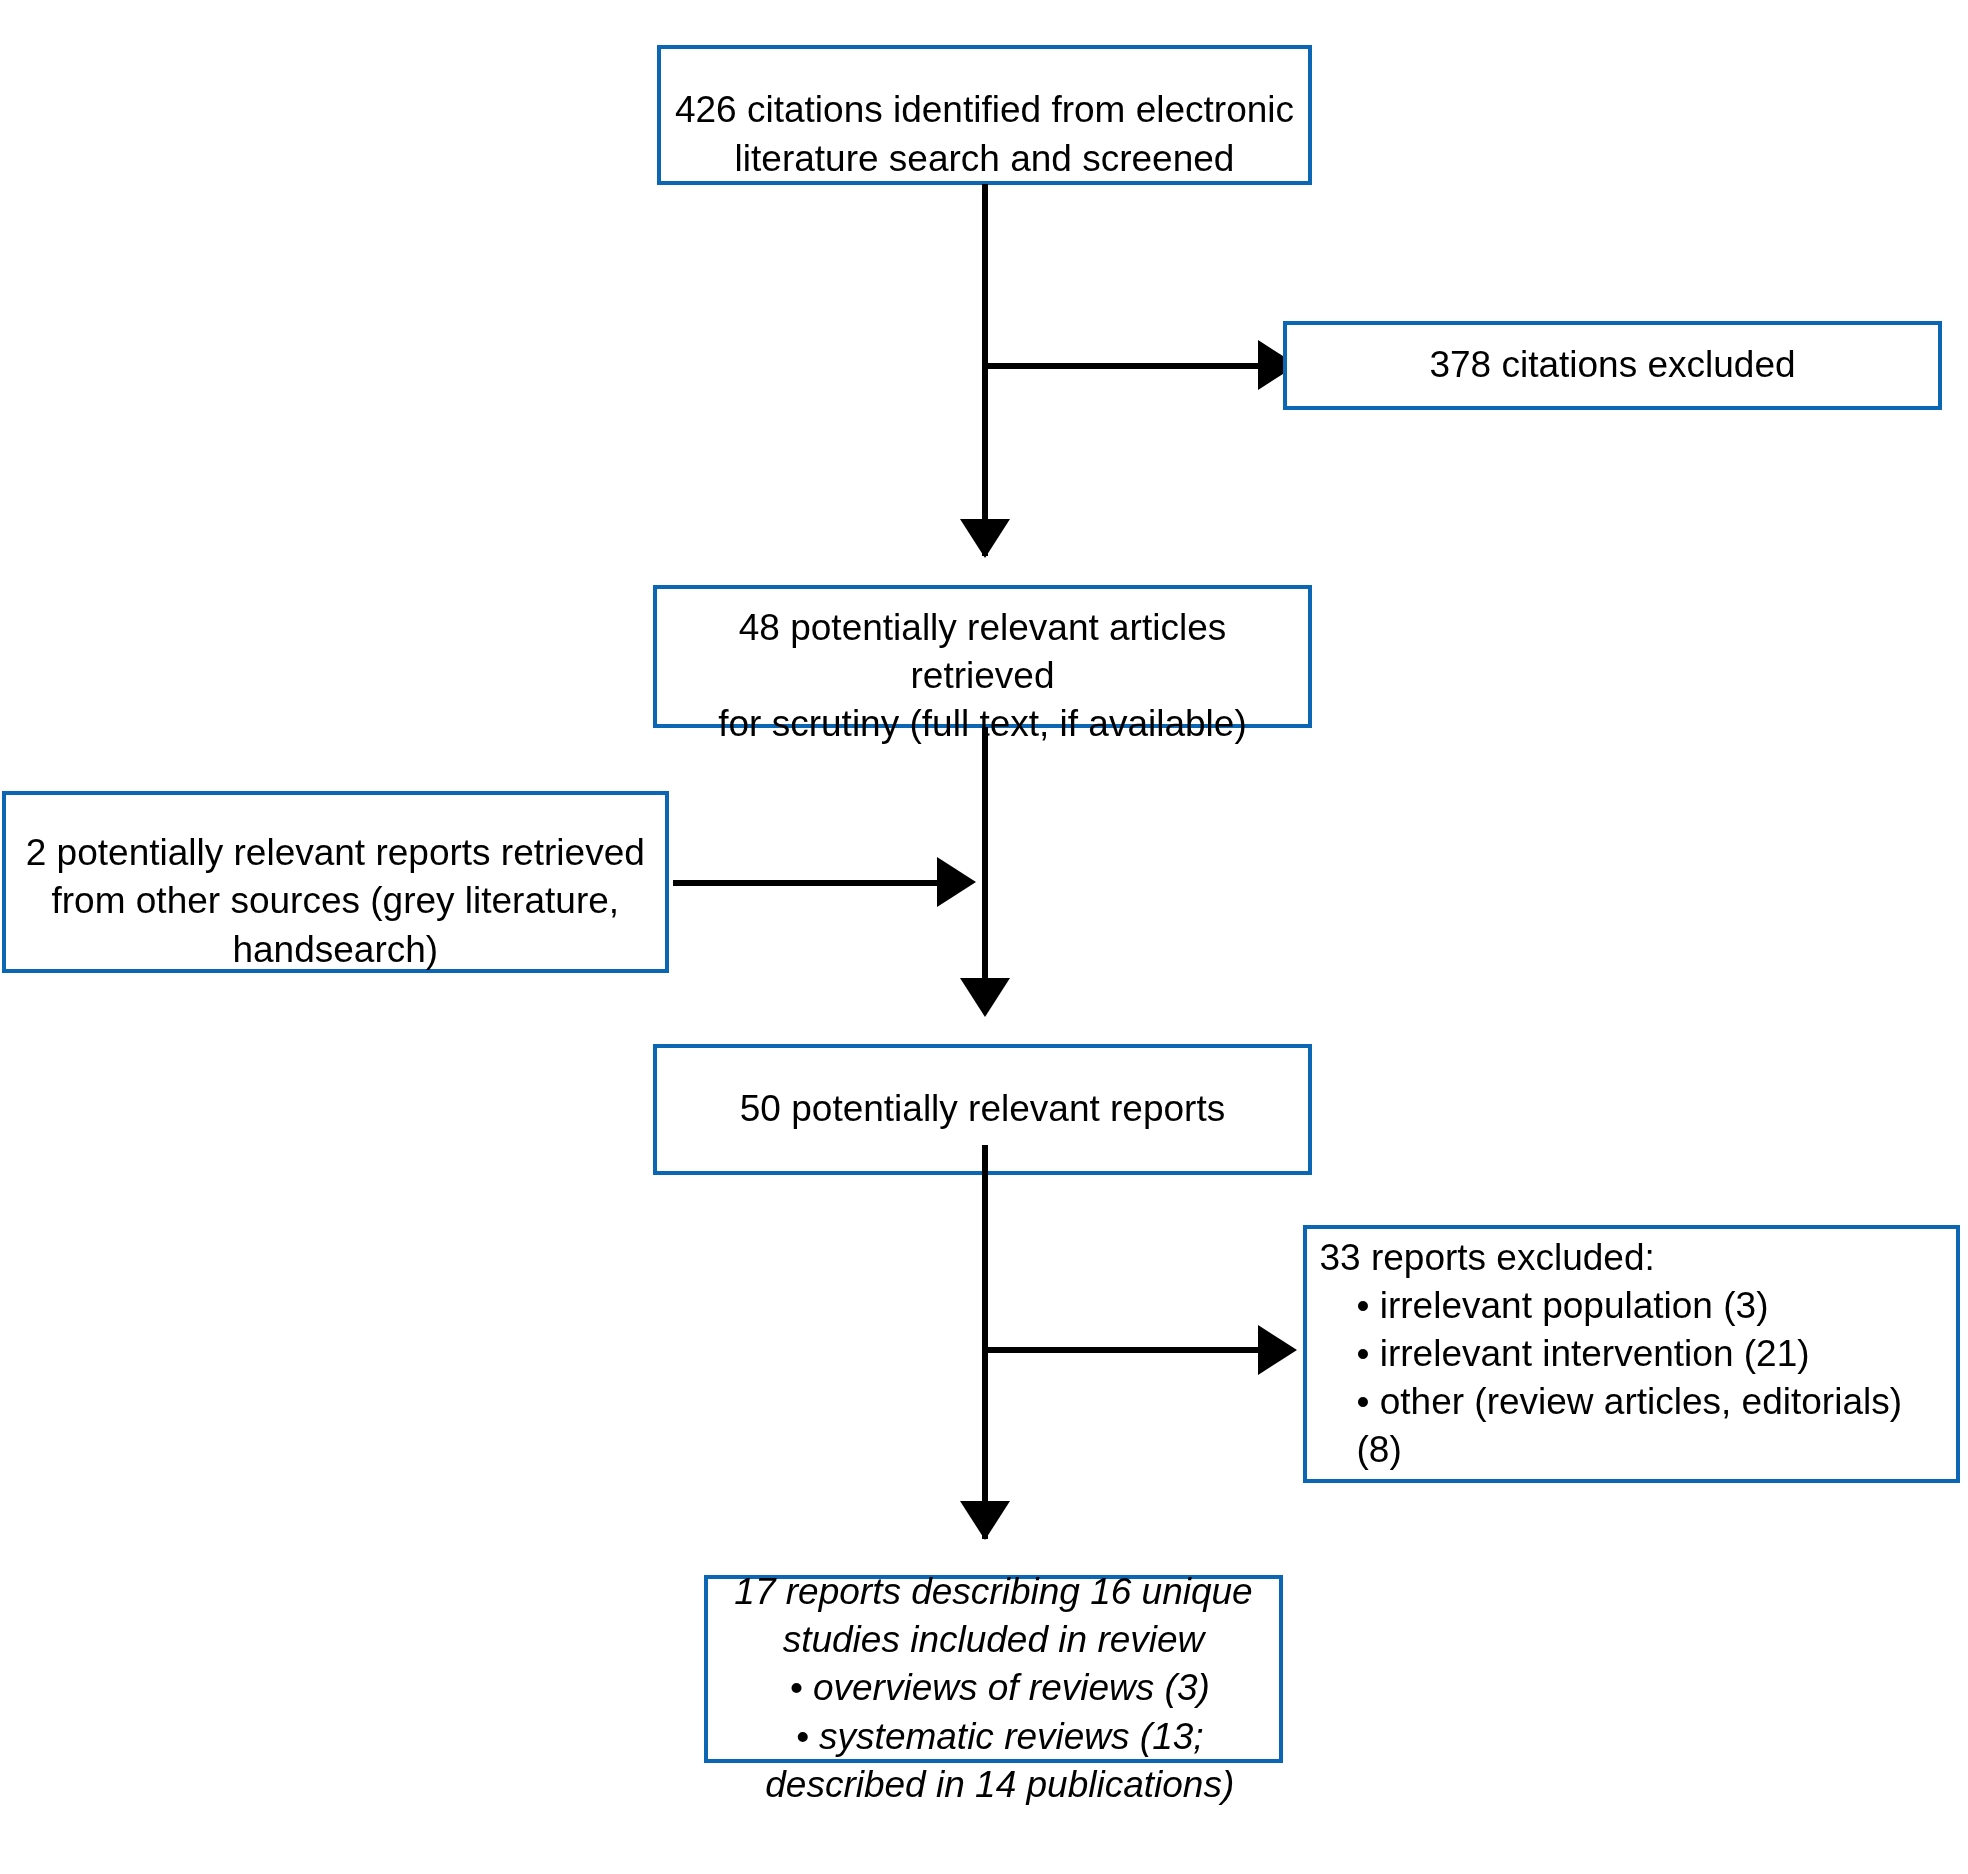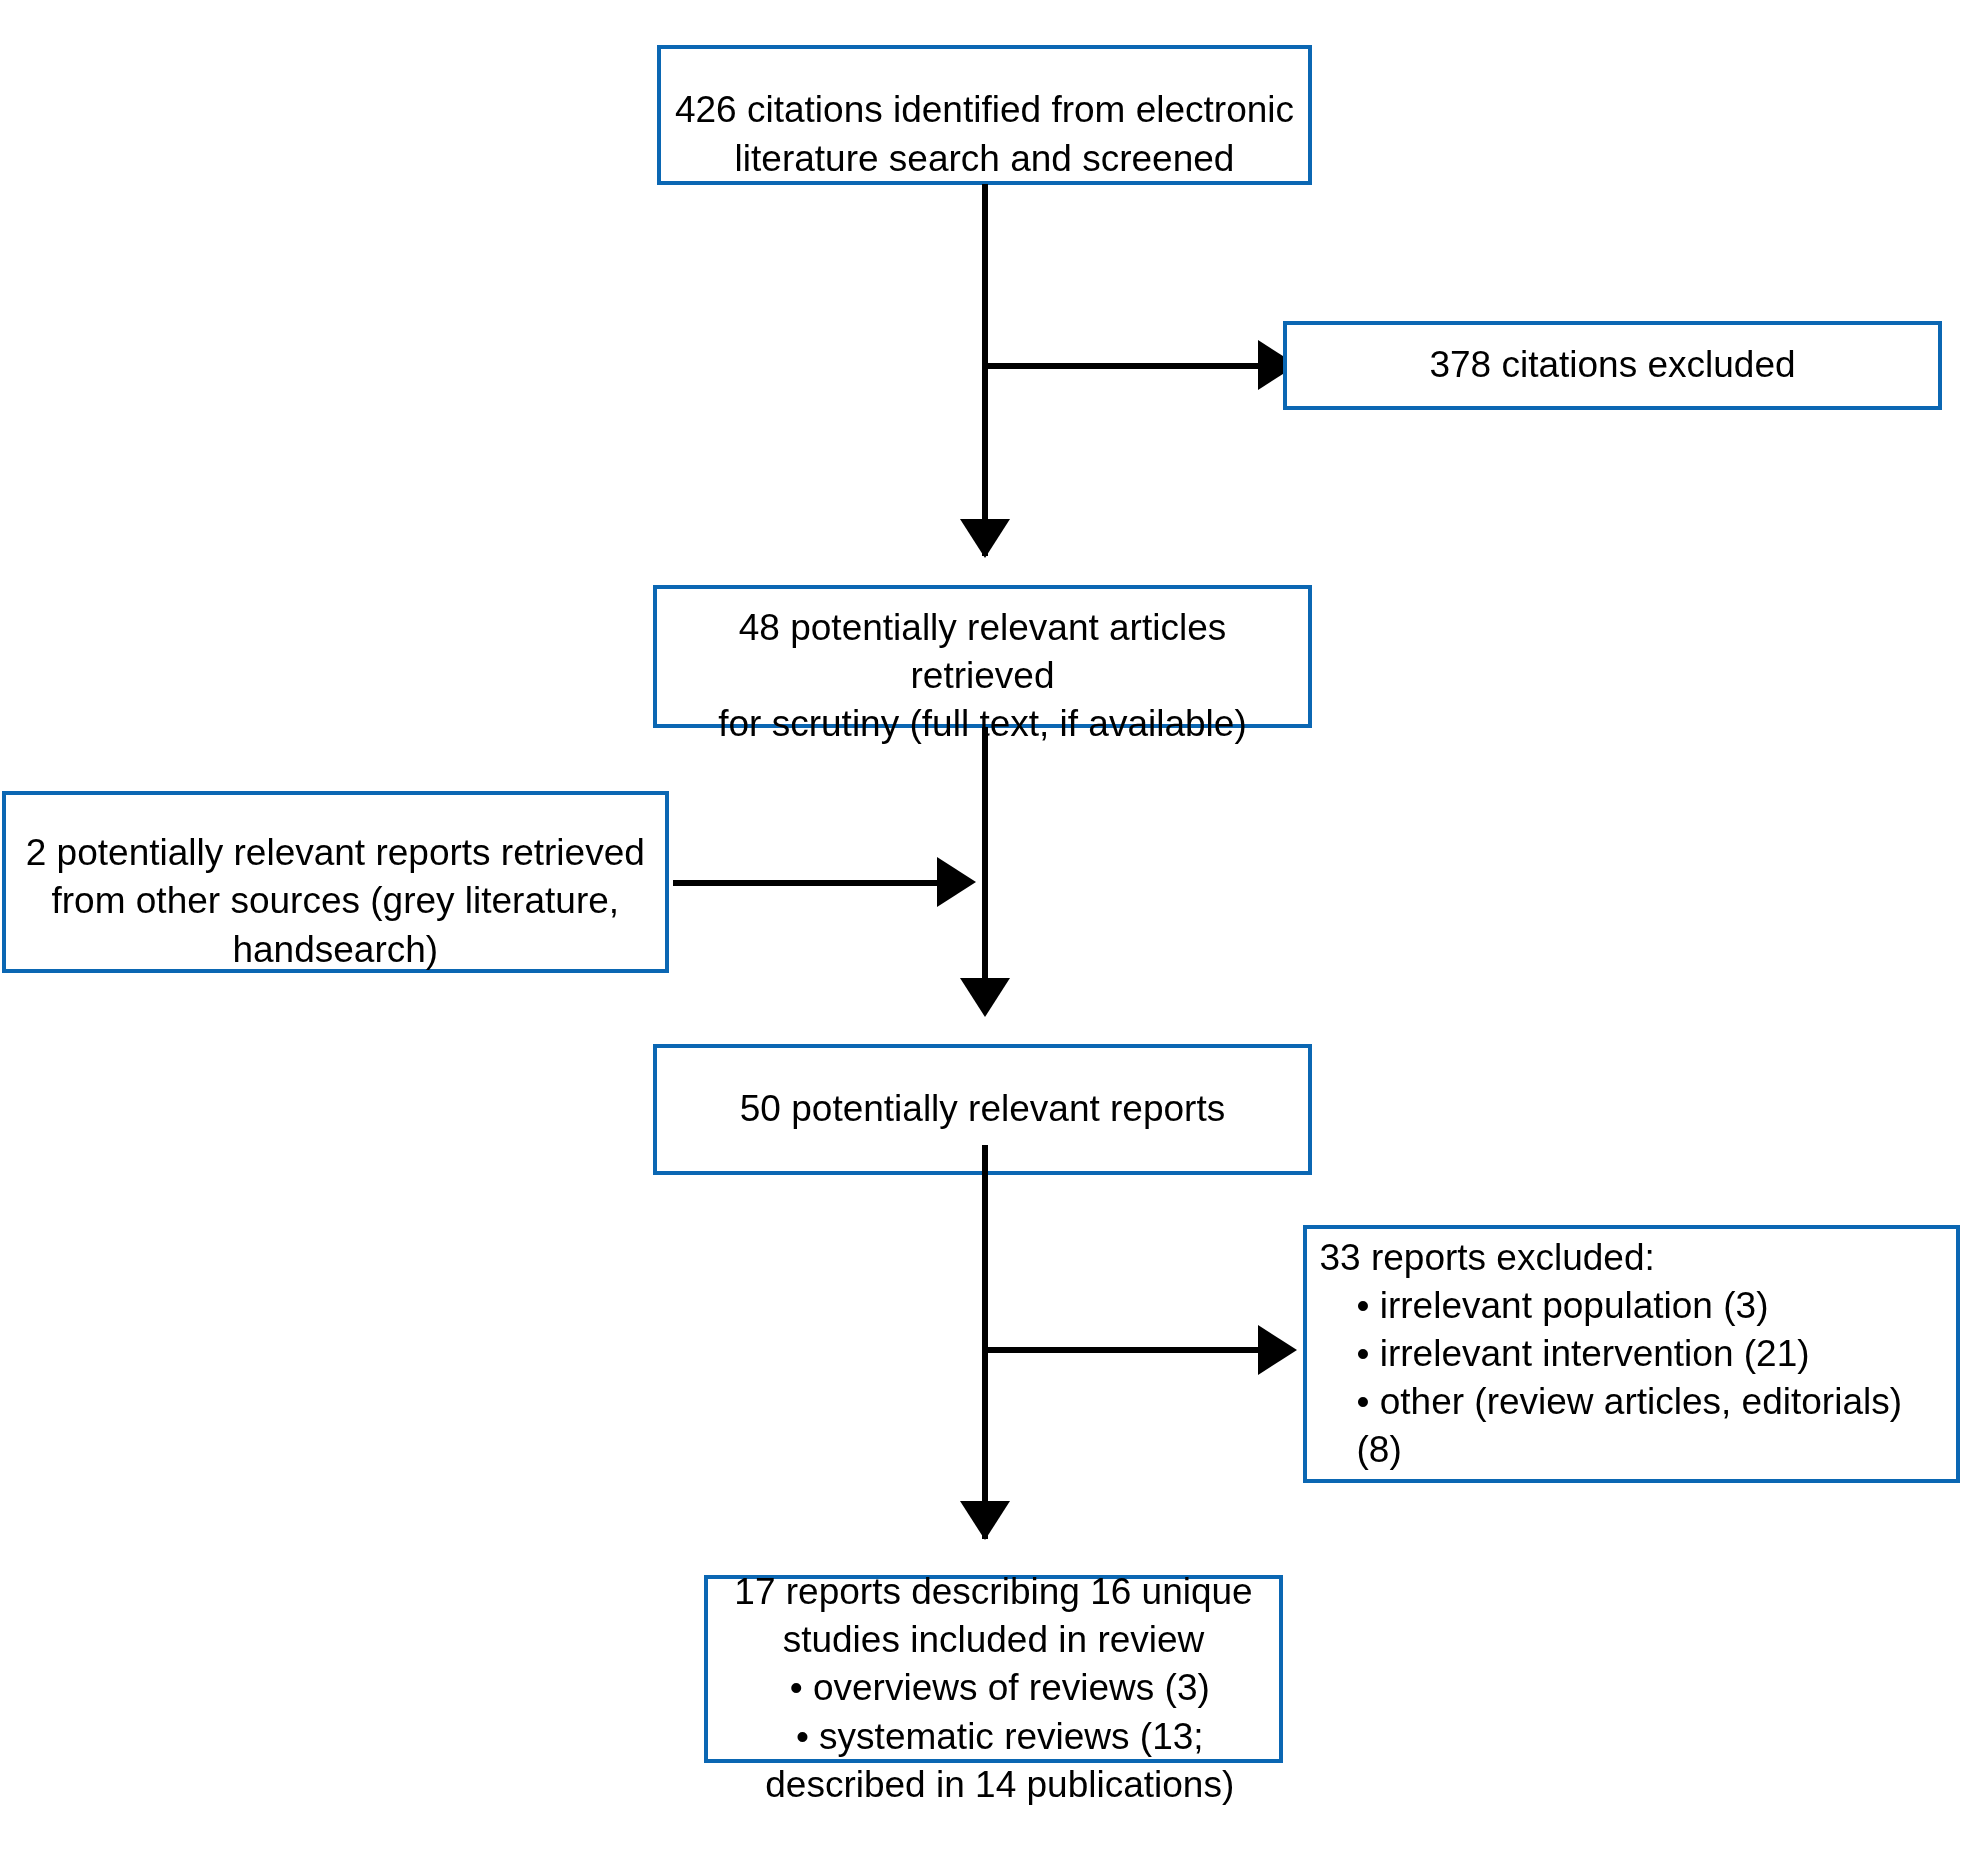--- a/index.html
+++ b/index.html
@@ -123,21 +123,21 @@
     <div class="inner">
       <div>33 reports excluded:</div>
       <ul class="bullet-list indent-1">
         <li>• irrelevant population (3)</li>
         <li>• irrelevant intervention (21)</li>
         <li>• other (review articles, editorials) (8)</li>
       </ul>
     </div>
   </div>
 
-  <div class="box" style="left:704px; top:1575px; width:579px; height:188px;">
+  <div class="box" style="left:704px; top:1575px; width:579px; height:188px;font-style:italic;">
     <div class="inner">
       <div class="nowrap">17 reports describing 16 unique
 studies included in review</div>
       <ul class="bullet-list indent-2">
         <li>• overviews of reviews (3)</li>
         <li>• systematic reviews (13;
    described in 14 publications)</li>
       </ul>
     </div>
   </div>

